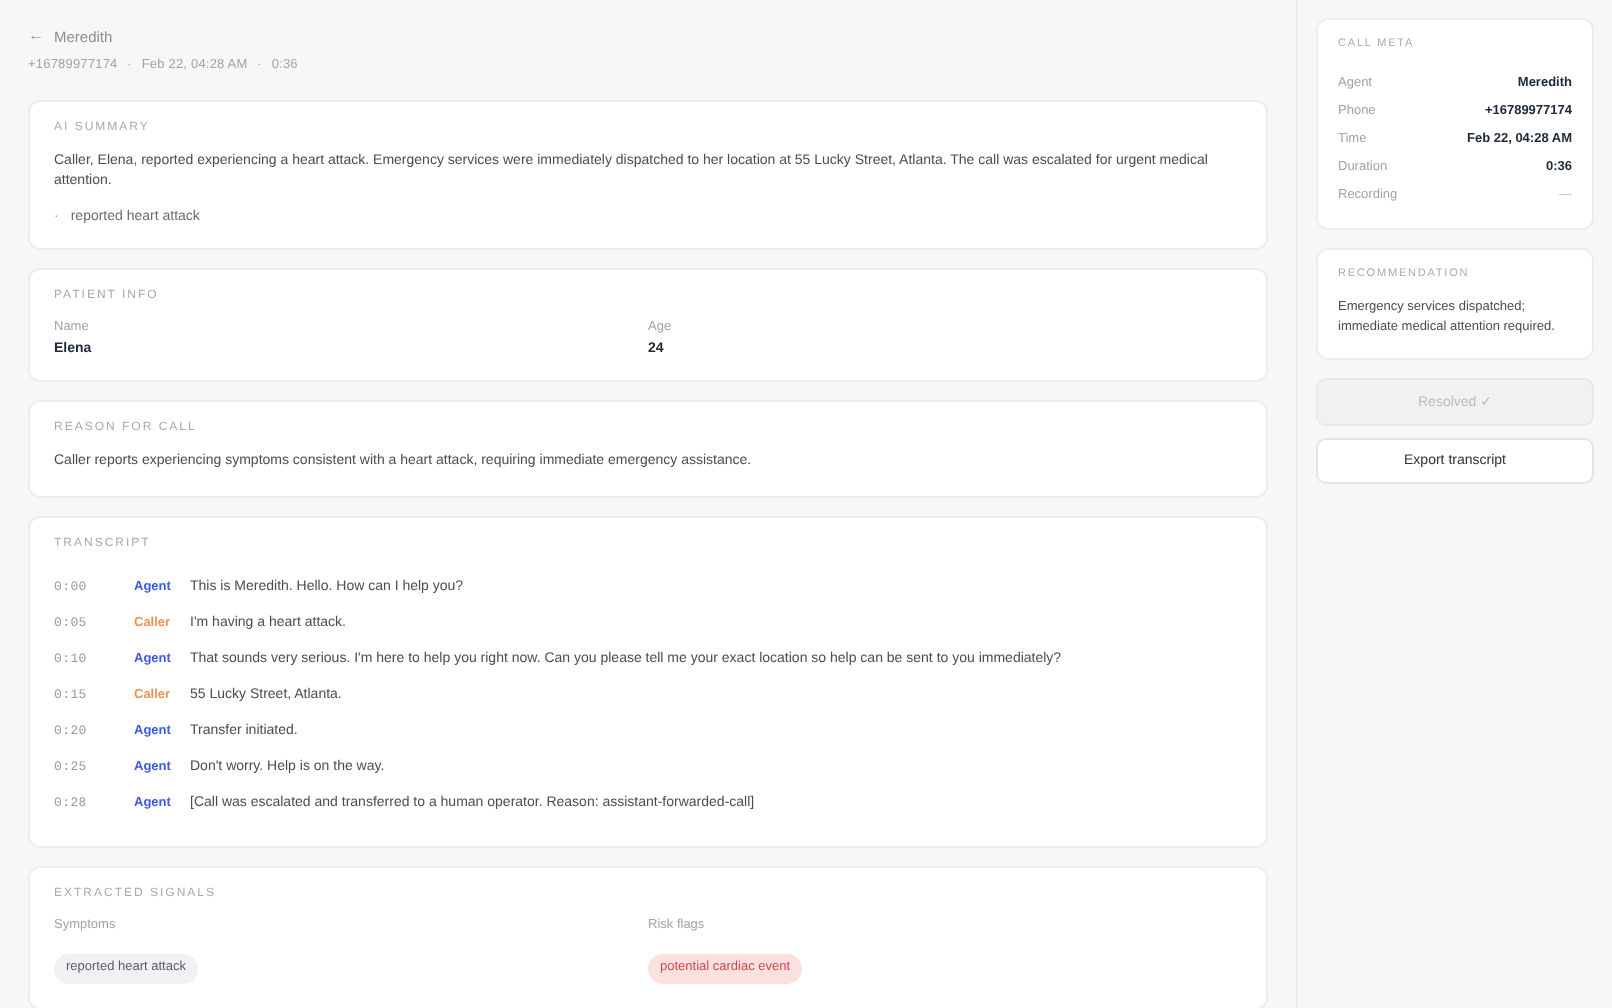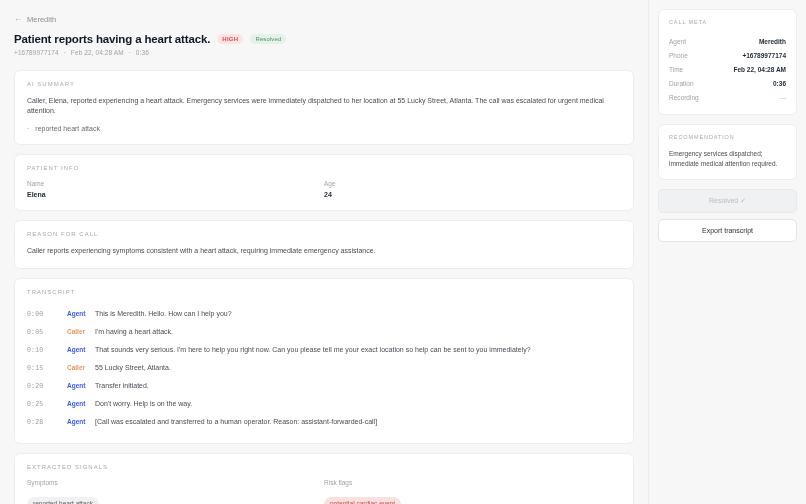--- a/index.html
+++ b/index.html
@@ -121,25 +121,20 @@
 
   <div class="main">
 
     <div class="topbar">
       <div class="back-link">
         <span class="back-arrow">←</span>
         <span>Meredith</span>
       </div>
     </div>
 
-    <div class="title-row">
-      <div class="page-title">Patient reports having a heart attack.</div>
-      <div class="badge badge-high">HIGH</div>
-      <div class="badge badge-resolved">Resolved</div>
-    </div>
 
     <div class="meta-line">
       <span>+16789977174</span>
       <span class="meta-sep">·</span>
       <span>Feb 22, 04:28 AM</span>
       <span class="meta-sep">·</span>
       <span>0:36</span>
     </div>
 
     <div class="cards">

